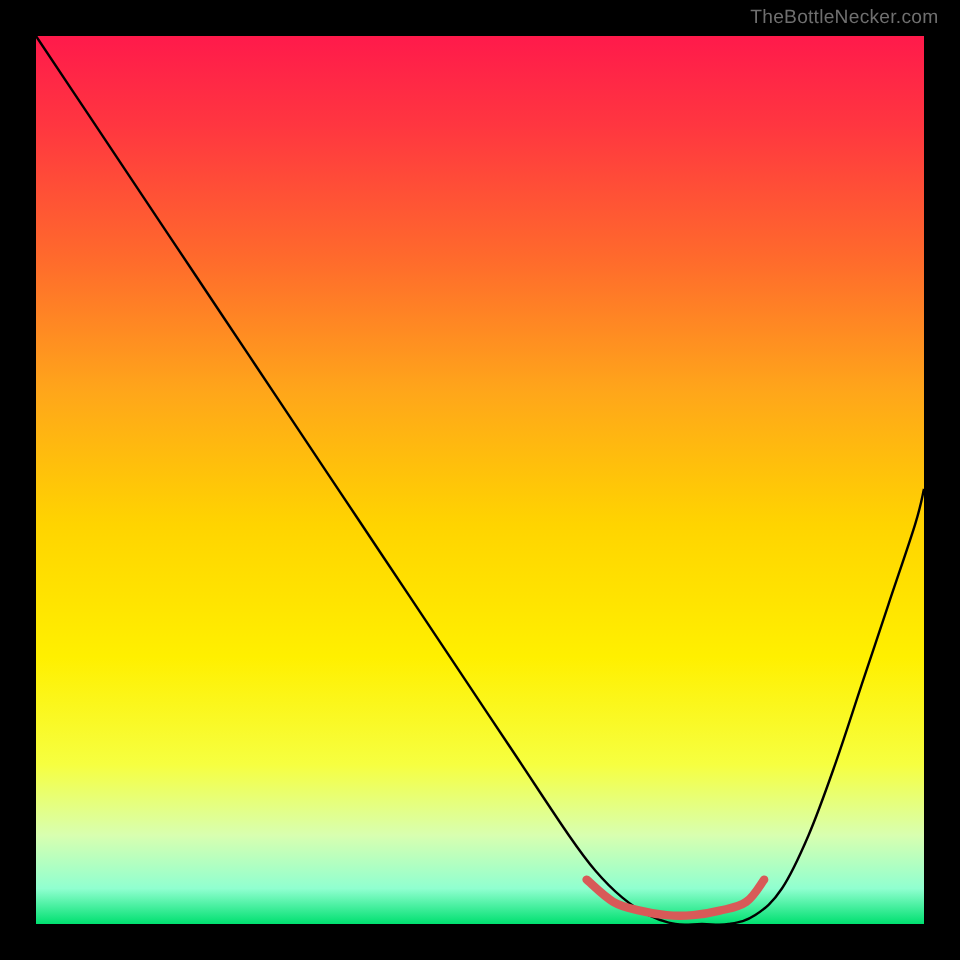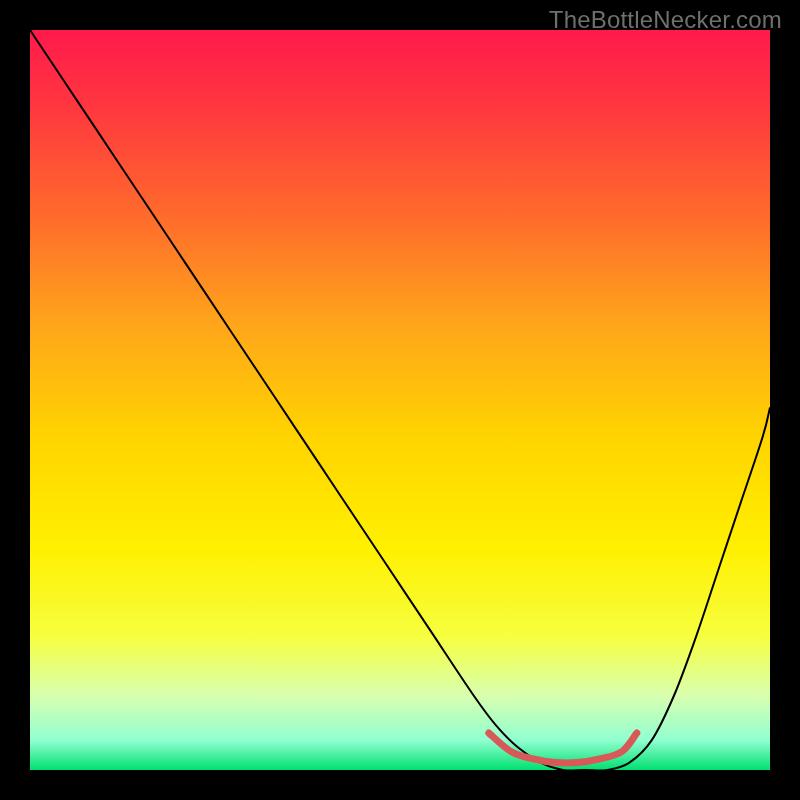--- a/index.html
+++ b/index.html
@@ -1,18 +1,18 @@
 <!DOCTYPE html>
 <html><head>
 <meta charset="utf-8">
 <style>
 * { margin: 0; padding: 0; box-sizing: border-box; }
 html, body { width: 800px; height: 800px; overflow: hidden; background: #000; }
 .container { position: relative; width: 800px; height: 800px; background: #000; }
-.watermark { position: absolute; top: 6px; right: 18px; color: #6f6f6f; font-family: Arial, Helvetica, sans-serif; font-size: 24px; font-weight: 400; letter-spacing: 0.2px; z-index: 5; text-align: right; }
+.watermark { position: absolute; top: 6px; right: 18px; color: #6f6f6f; font-family: Arial, Helvetica, sans-serif; font-size: 16px; font-weight: 400; letter-spacing: 0.2px; z-index: 5; text-align: right; }
 .plot { position: absolute; left: 30px; top: 30px; width: 740px; height: 740px; }
 svg { display: block; }
 </style>
 </head>
 <body>
 <div class="container">
 
 <div class="watermark">TheBottleNecker.com</div>
 
 <div class="plot">

